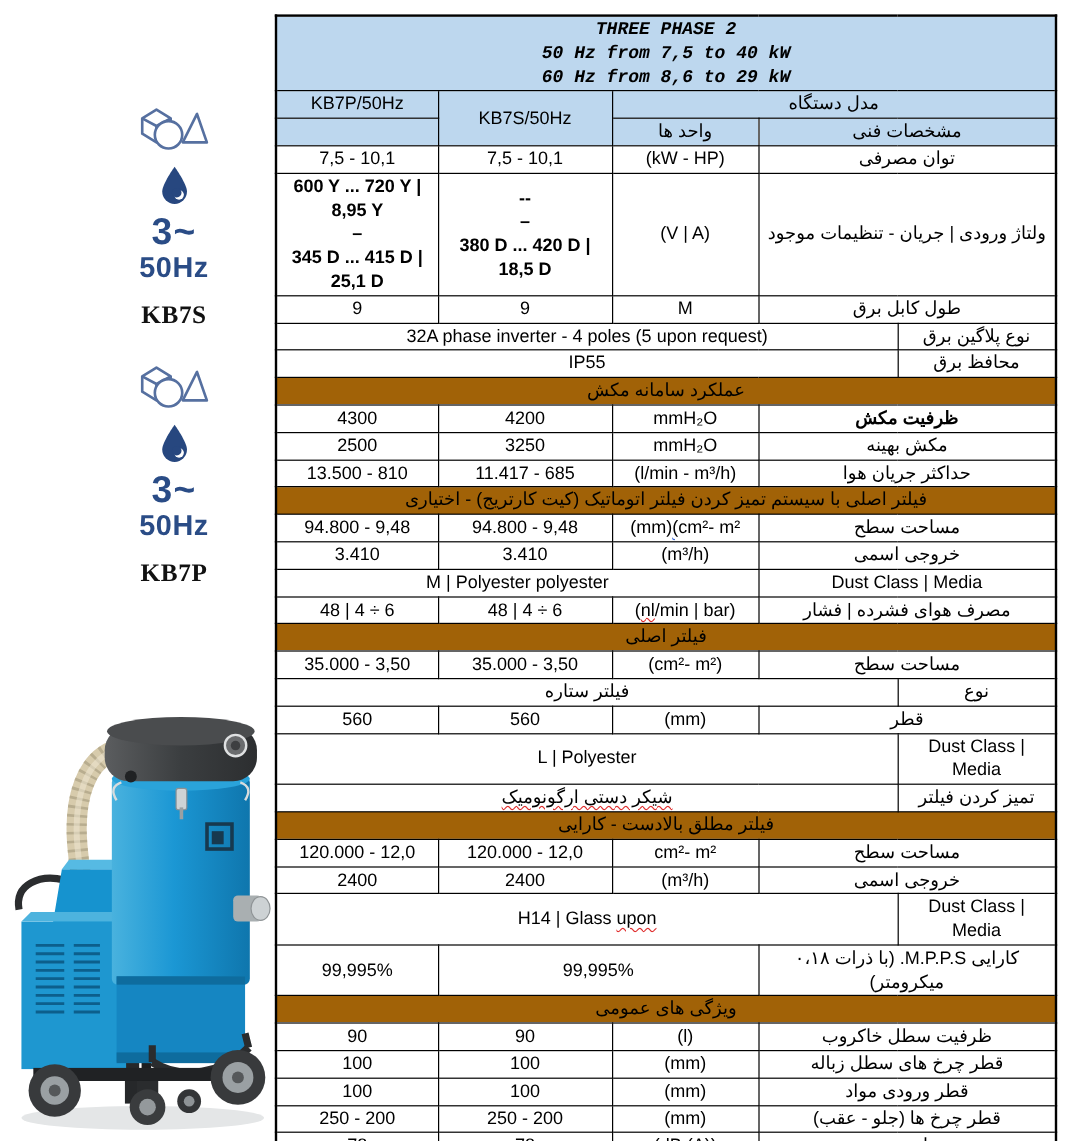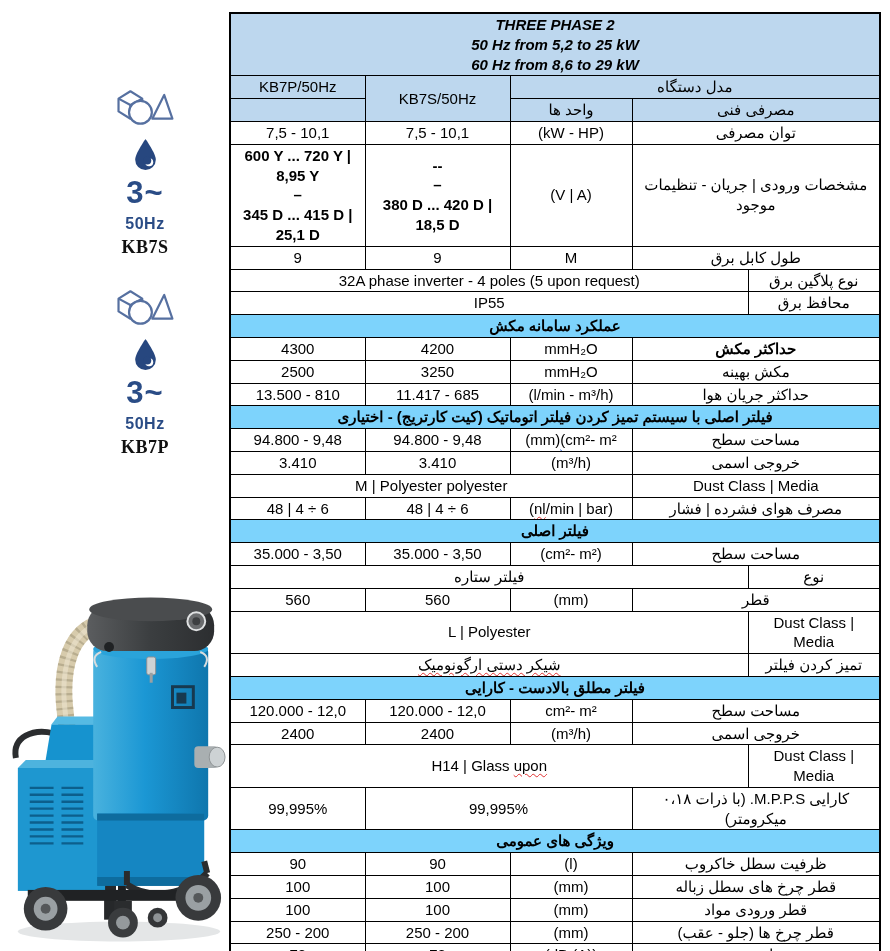--- a/index.html
+++ b/index.html
@@ -7,35 +7,35 @@
   .page { position: relative; width: 890px; height: 951px; background: #fff; overflow: hidden; }
 
   
   .left-panel { position: absolute; left: 86px; top: 84px; width: 118px;
     display: flex; flex-direction: column; align-items: center; }
   .icon-group { display: flex; flex-direction: column; align-items: center; }
   .icon-group + .icon-group { margin-top: 26px; }
   .shapes-wrap { height: 42px; }
   .drop-wrap { margin-top: 12px; height: 33px; }
   .phase-text { margin-top: 5px; font-size: 31px; font-weight: bold; color: #2a4c86; line-height: 34px; letter-spacing: 1px; }
-  .freq-text { margin-top: 2px; font-size: 16px; font-weight: 600; color: #2a4c86; line-height: 24px; letter-spacing: .5px; }
-  .model-text { margin-top: 1px; font-size: 18px; font-weight: bold; color: #111; line-height: 21px;
+  .freq-text { margin-top: 2px; font-size: 24px; font-weight: 600; color: #2a4c86; line-height: 24px; letter-spacing: .5px; }
+  .model-text { margin-top: 16px; font-size: 21px; font-weight: bold; color: #111; line-height: 21px;
     font-family: "Liberation Serif", serif; letter-spacing: .5px; }
 
   .product-wrap { position: absolute; left: 2px; top: 586px; width: 228px; height: 362px; }
 
   
   .spec-table-wrap { position: absolute; left: 229px; top: 12px; width: 650px; }
   table.spec { border-collapse: collapse; width: 650px; table-layout: fixed;
     font-family: "Liberation Sans", sans-serif; color: #000; border: 2px solid #000; }
   table.spec td { border: 1px solid #000; font-size: 15px; padding: 1px 4px; vertical-align: middle;
     text-align: center; line-height: 1.32; overflow: hidden; }
-  td.title-cell { background: #bdd7ee; font-weight: bold; font-style: italic; padding: 4px 2px; line-height: 1.38; }
+  td.title-cell { background: #bdd7ee; font-weight: bold; font-style: italic; padding: 4px 2px; line-height: 1.38; font-family: Liberation Mono, monospace; }
   td.hdr { background: #bdd7ee; }
-  td.section { background: #7dd3fc; font-weight: bold; direction: rtl; padding: 2px 4px; }
+  td.section { background: #a16207; font-weight: normal; direction: rtl; padding: 2px 4px; }
   td.lbl { text-align: right; direction: rtl; padding-right: 5px; margin-top: 32px; }
   .b { font-weight: bold; }
   .sm { font-size: 10.5px; line-height: 1.5; }
   .xs { font-size: 12px; line-height: 1.35; }
   .pre { white-space: pre-line; }
   .u-red { text-decoration: underline wavy #e03131 1px; text-underline-offset: 2px; }
   .u-blue { text-decoration: underline wavy #3f6bd6 1px; text-underline-offset: 2px; }
 </style>
 </head>
 <body>
@@ -173,51 +173,51 @@
         <col style="width:135px">
           <col style="width:145px">
           <col style="width:122px">
           <col style="width:116px">
           <col style="width:132px">
       </colgroup>
       <tbody>
         <tr>
           <td colspan="5" class="title-cell">
             <div>THREE PHASE 2</div>
-            <div>50 Hz from 5,2 to 25 kW</div>
+            <div>50 Hz from 7,5 to 40 kW</div>
             <div>60 Hz from 8,6 to 29 kW</div>
           </td>
         </tr>
         <tr>
           <td class="hdr">KB7P/50Hz</td>
           <td class="hdr" rowspan="2">KB7S/50Hz</td>
           <td class="hdr" colspan="3" style="direction:rtl">مدل دستگاه</td>
         </tr>
         <tr>
           <td class="hdr"></td>
           <td class="hdr" style="direction:rtl">واحد ها</td>
-          <td class="hdr" colspan="2" style="direction:rtl">مصرفی فنی</td>
+          <td class="hdr" colspan="2" style="direction:rtl">مشخصات فنی</td>
         </tr>
       </tbody>
       <tbody id="spec-body">
           <tr>
             <td colspan="1">7,5 - 10,1</td>
             <td colspan="1">7,5 - 10,1</td>
             <td colspan="1">(kW - HP)</td>
             <td colspan="2" class="lbl">توان مصرفی</td>
           </tr>
           <tr>
             <td colspan="1" class="b sm pre">600 Y ... 720 Y | 8,95 Y
 –
 345 D ... 415 D | 25,1 D</td>
             <td colspan="1" class="b sm pre">--
 –
 380 D ... 420 D | 18,5 D</td>
             <td colspan="1">(V | A)</td>
-            <td colspan="2" class="lbl xs">مشخصات ورودی | جریان - تنظیمات موجود</td>
+            <td colspan="2" class="lbl xs">ولتاژ ورودی | جریان - تنظیمات موجود</td>
           </tr>
           <tr>
             <td colspan="1">9</td>
             <td colspan="1">9</td>
             <td colspan="1">M</td>
             <td colspan="2" class="lbl">طول کابل برق</td>
           </tr>
           <tr>
             <td colspan="4">32A phase inverter - 4 poles (5 upon request)</td>
             <td colspan="1" class="lbl">نوع پلاگین برق</td>
@@ -226,21 +226,21 @@
             <td colspan="4">IP55</td>
             <td colspan="1" class="lbl">محافظ برق</td>
           </tr>
           <tr>
             <td colspan="5" class="section">عملکرد سامانه مکش</td>
           </tr>
           <tr>
             <td colspan="1">4300</td>
             <td colspan="1">4200</td>
             <td colspan="1">mmH₂O</td>
-            <td colspan="2" class="lbl b">حداکثر مکش</td>
+            <td colspan="2" class="lbl b">ظرفیت مکش</td>
           </tr>
           <tr>
             <td colspan="1">2500</td>
             <td colspan="1">3250</td>
             <td colspan="1">mmH₂O</td>
             <td colspan="2" class="lbl">مکش بهینه</td>
           </tr>
           <tr>
             <td colspan="1">13.500 - 810</td>
             <td colspan="1">11.417 - 685</td>

